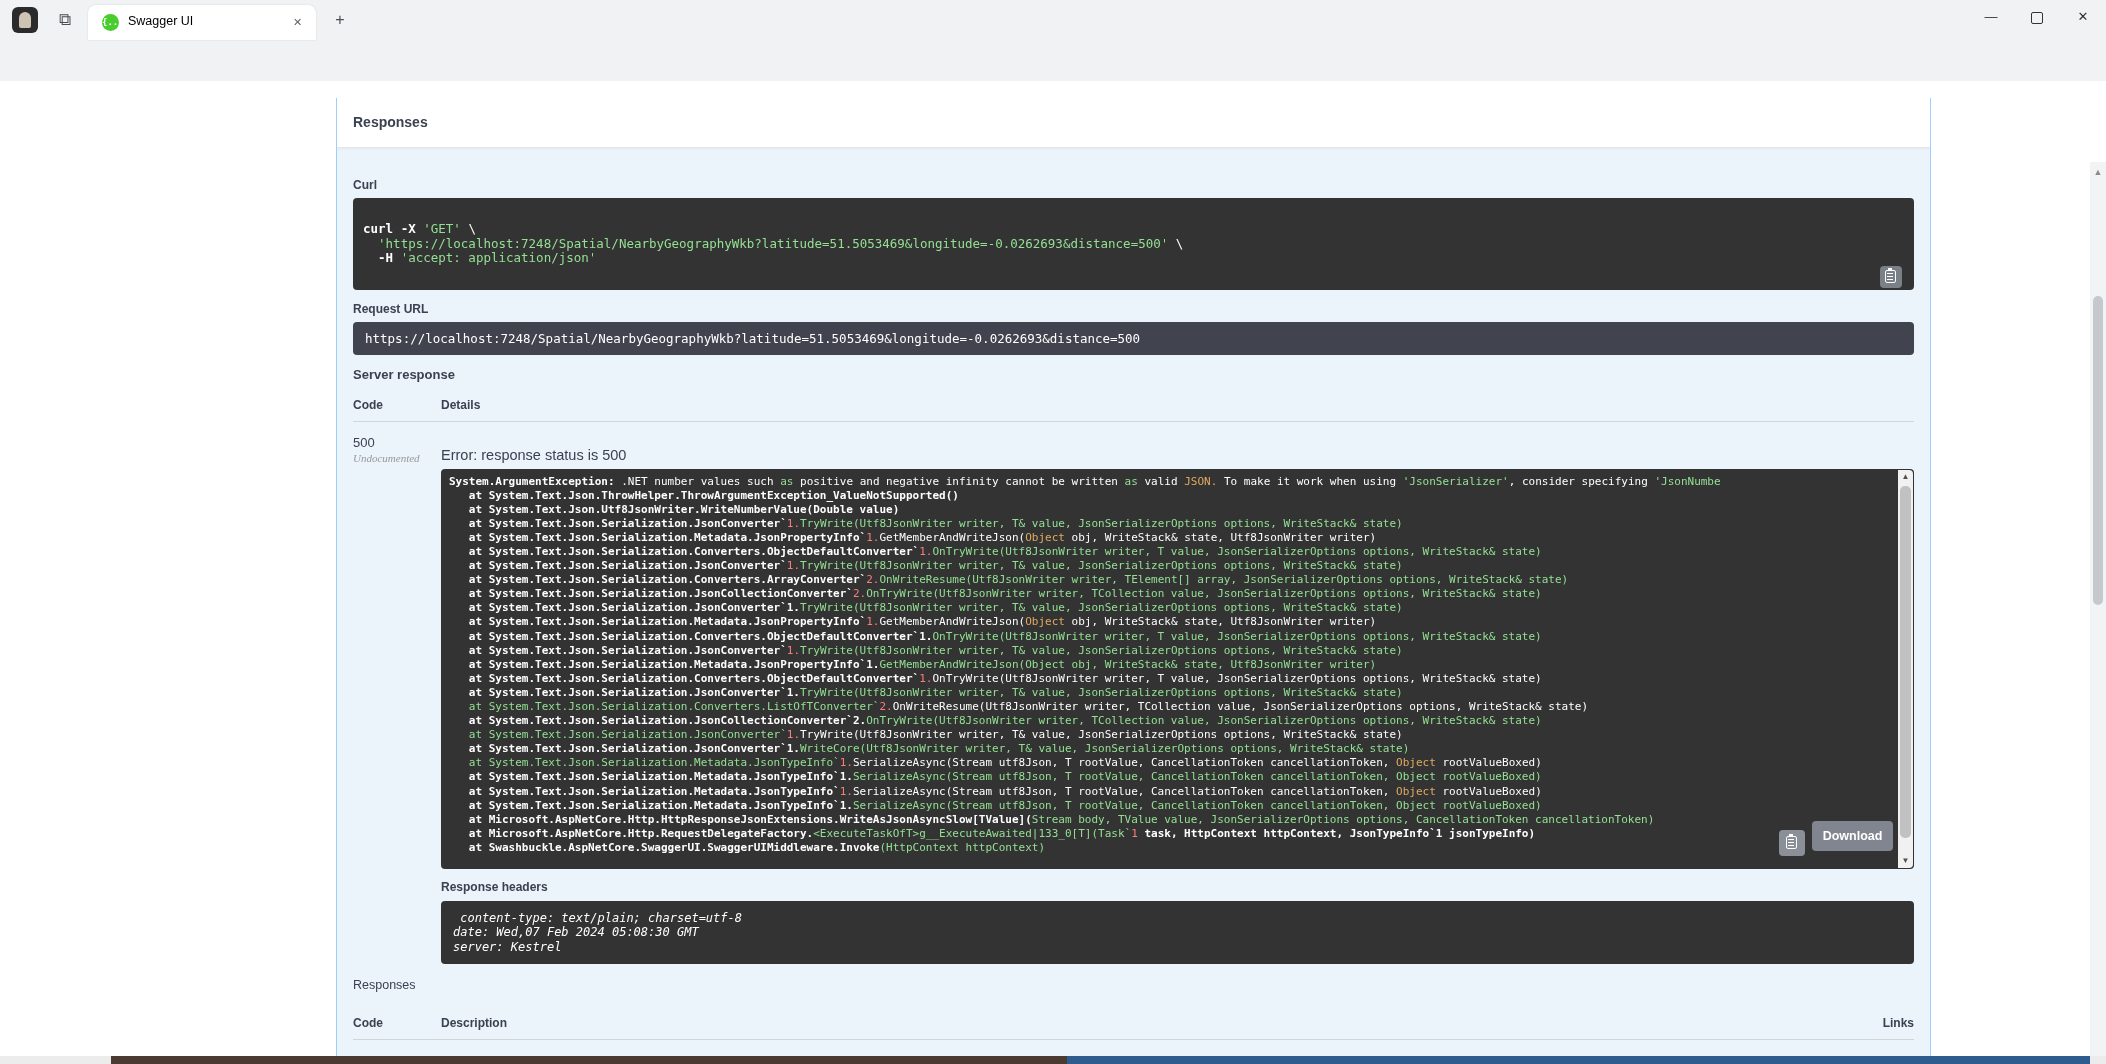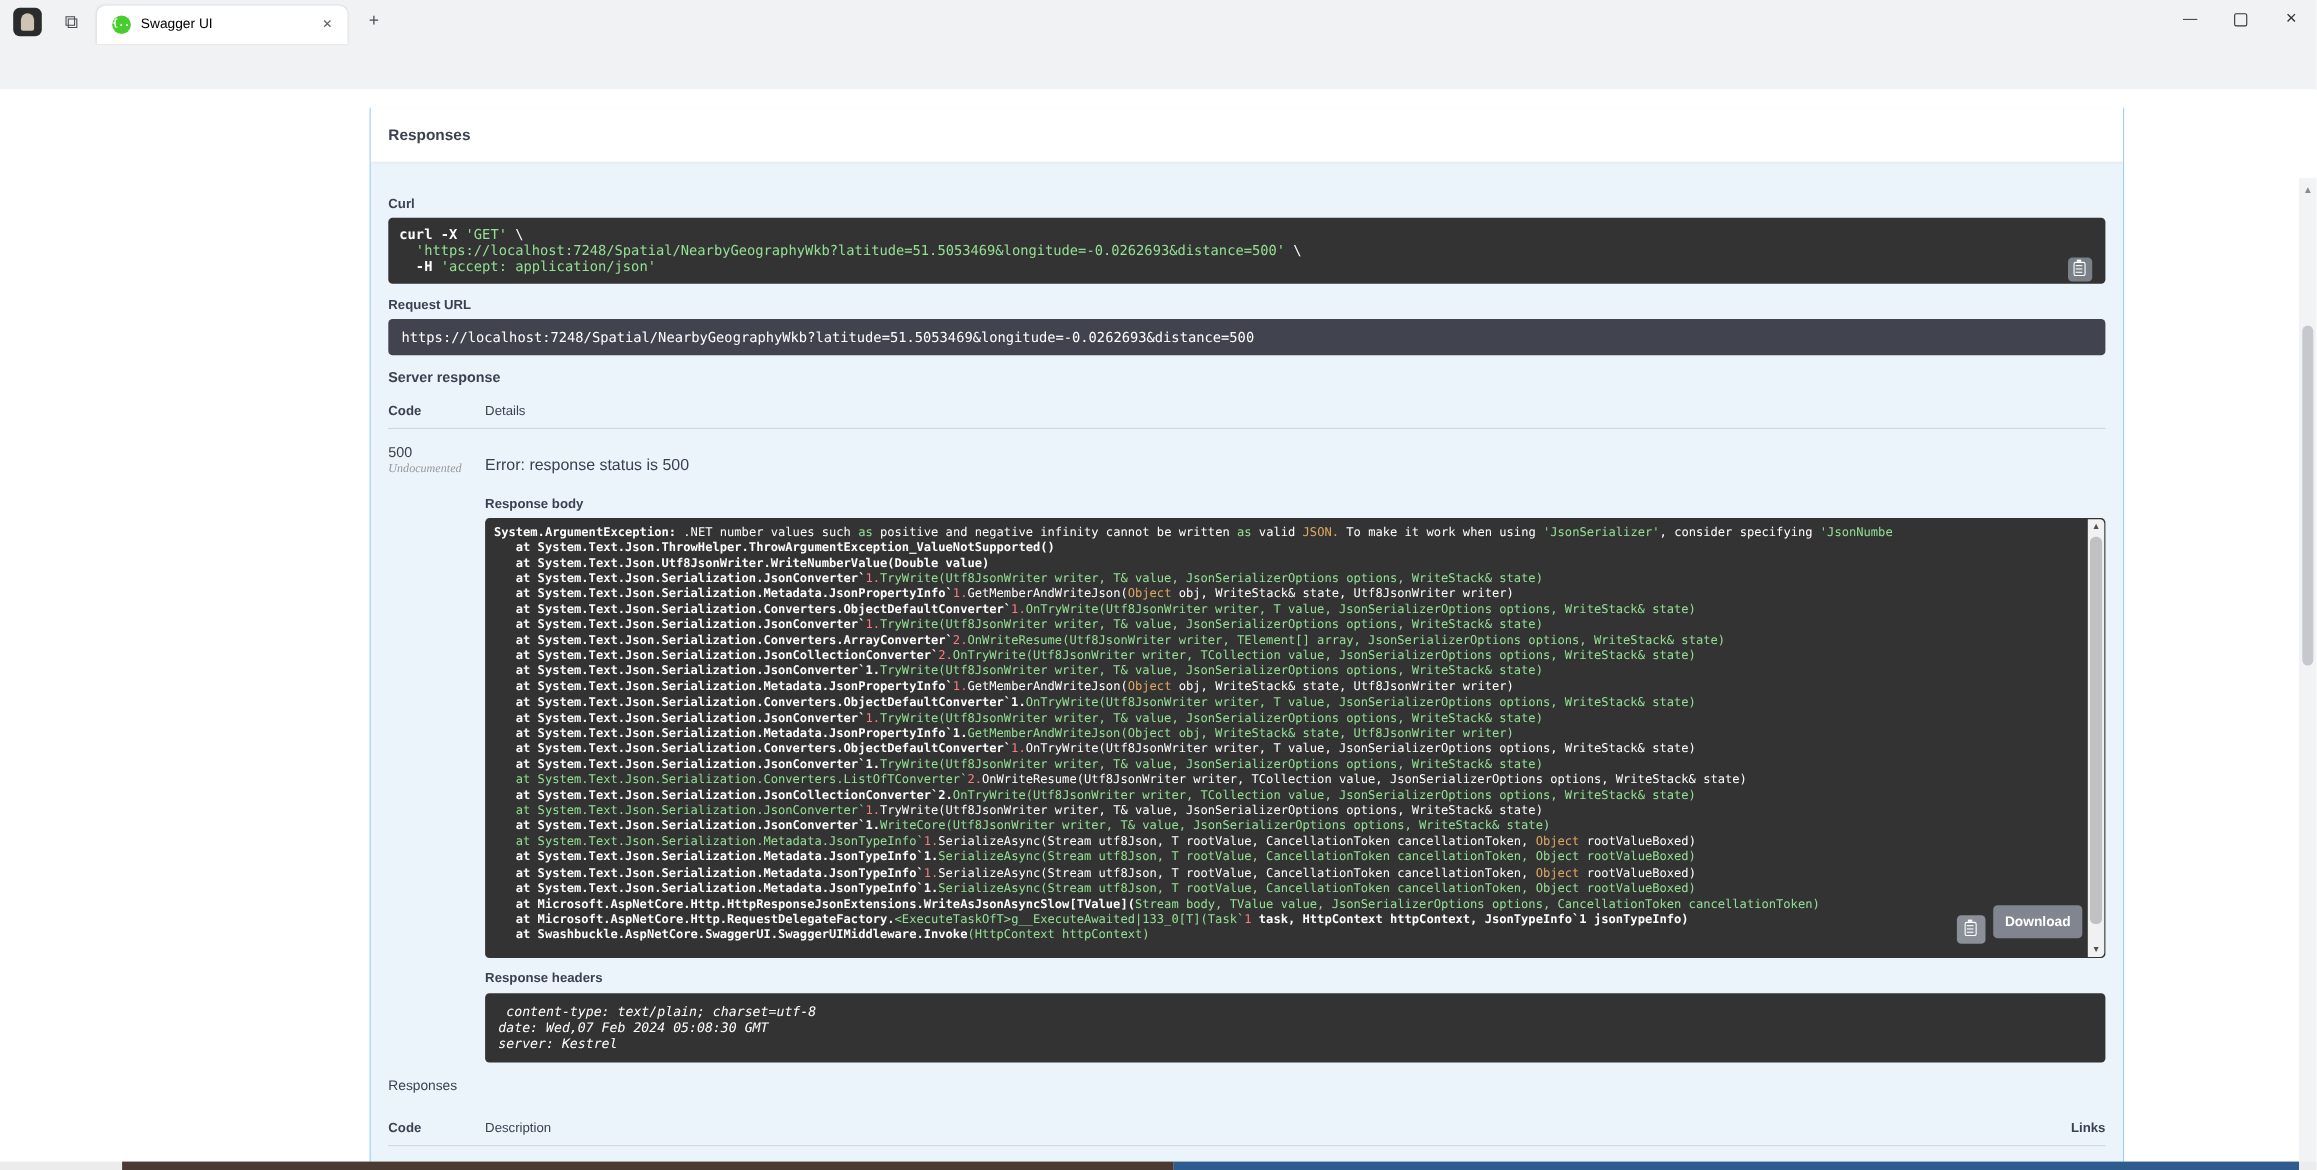--- a/index.html
+++ b/index.html
@@ -43,31 +43,31 @@
 
   
   .content{position:absolute;top:81px;left:0;width:2106px;height:983px;background:#fff;}
   .opblock{position:absolute;left:336px;top:0;width:1595px;height:983px;border:1px solid rgba(97,175,254,.55);border-top:none;box-sizing:border-box;background:#ebf3fb;overflow:hidden;margin-top:17px;}
   .section-header{background:#fff;height:49px;border-bottom:1px solid #e8e8e8;box-shadow:0 1px 2px rgba(0,0,0,.05);}
   .section-title{padding:16px 0 0 16px;font-size:14px;font-weight:bold;color:#3b4151;}
   .opbody{padding:30px 16px 0 16px;color:#3b4151;}
   .lbl{font-size:12px;font-weight:bold;color:#3b4151;}
   .codeblock{background:#333333;border-radius:4px;color:#fff;font-family:"DejaVu Sans Mono","Liberation Mono",monospace;}
   .curl-wrap{position:relative;margin-top:6px;}
-  .curl-block{padding:8px 10px;font-size:12.5px;line-height:14.5px;white-space:pre;overflow:hidden;}
+  .curl-block{padding:24px 10px;font-size:12.5px;line-height:14.5px;white-space:pre;overflow:hidden;}
   .copy-btn{position:absolute;right:12px;bottom:2px;width:22px;height:22px;background:#7a8087;border-radius:4px;}
   .clip{position:absolute;left:5px;top:4px;width:11px;height:13px;border:1.3px solid #fff;border-radius:2px;box-sizing:border-box;}
   .clip:before{content:"";position:absolute;left:2px;top:-3px;width:4px;height:2px;background:#fff;}
   .clip:after{content:"";position:absolute;left:1px;top:2px;width:6px;height:1.2px;background:#fff;box-shadow:0 3px 0 #fff,0 6px 0 #fff;}
   .requrl-block{margin-top:6px;padding:9px 12px;font-size:12.5px;background:#41444e;border-radius:4px;white-space:pre;overflow:hidden;color:#fff;font-family:"DejaVu Sans Mono","Liberation Mono",monospace;}
   .subtitle{margin-top:12px;font-size:13px;font-weight:bold;color:#3b4151;}
   .resp-table{margin-top:16px;}
   .resp-head{display:flex;font-size:12px;color:#3b4151;}
   .resp-head .c1{width:88px;font-weight:bold;}
-  .resp-head .c2{flex:1;font-weight:400;}
+  .resp-head .c2{flex:1;font-weight:700;}
   .resp-head .c3{width:60px;text-align:right;font-weight:bold;}
   .hline{margin-top:9px;border-bottom:1px solid #d0d5da;}
   .resp-row{display:flex;padding-top:13px;}
   .resp-row .c1{width:88px;font-size:13px;}
   .resp-row .c2{flex:1;}
   .resp-row .c3{width:70px;text-align:right;font-size:12.5px;font-style:italic;color:#3b4151;padding-top:1px;}
   .undoc{font-size:11px;font-style:italic;color:#999;font-family:Liberation Serif, serif;margin-top:2px;}
   .err-text{font-size:14.5px;color:#3b4151;margin-top:12px;}
   .rb-label{margin-top:20px;}
   .rb-wrap{position:relative;margin-top:6px;}
@@ -178,21 +178,20 @@
           </div>
           <div class="hline"></div>
           <div class="resp-row">
             <div class="c1">
               <div>500</div>
               <div class="undoc">Undocumented</div>
             </div>
             <div class="c2">
               <div class="err-text">Error: response status is 500</div>
 
-              <div class="lbl rb-label">Response body</div>
               <div class="rb-wrap">
                 <div class="codeblock rb-block">
                     <div class="code-line"><span class="tk-b">System.ArgumentException:</span><span class="tk-w"> .NET number values such </span><span class="tk-g">as</span><span class="tk-w"> positive and negative infinity cannot be written </span><span class="tk-g">as</span><span class="tk-w"> valid </span><span class="tk-o">JSON.</span><span class="tk-w"> To make it work when using </span><span class="tk-g">'JsonSerializer'</span><span class="tk-w">, consider specifying </span><span class="tk-g">'JsonNumbe</span></div>
                     <div class="code-line"><span class="tk-b">   at System.Text.Json.ThrowHelper.ThrowArgumentException_ValueNotSupported()</span></div>
                     <div class="code-line"><span class="tk-b">   at System.Text.Json.Utf8JsonWriter.WriteNumberValue(Double value)</span></div>
                     <div class="code-line"><span class="tk-b">   at System.Text.Json.Serialization.JsonConverter`</span><span class="tk-r">1.</span><span class="tk-g">TryWrite(Utf8JsonWriter writer, T&amp; value, JsonSerializerOptions options, WriteStack&amp; state)</span></div>
                     <div class="code-line"><span class="tk-b">   at System.Text.Json.Serialization.Metadata.JsonPropertyInfo`</span><span class="tk-r">1.</span><span class="tk-w">GetMemberAndWriteJson(</span><span class="tk-o">Object</span><span class="tk-w"> obj, WriteStack&amp; state, Utf8JsonWriter writer)</span></div>
                     <div class="code-line"><span class="tk-b">   at System.Text.Json.Serialization.Converters.ObjectDefaultConverter`</span><span class="tk-r">1.</span><span class="tk-g">OnTryWrite(Utf8JsonWriter writer, T value, JsonSerializerOptions options, WriteStack&amp; state)</span></div>
                     <div class="code-line"><span class="tk-b">   at System.Text.Json.Serialization.JsonConverter`</span><span class="tk-r">1.</span><span class="tk-g">TryWrite(Utf8JsonWriter writer, T&amp; value, JsonSerializerOptions options, WriteStack&amp; state)</span></div>
                     <div class="code-line"><span class="tk-b">   at System.Text.Json.Serialization.Converters.ArrayConverter`</span><span class="tk-r">2.</span><span class="tk-g">OnWriteResume(Utf8JsonWriter writer, TElement[] array, JsonSerializerOptions options, WriteStack&amp; state)</span></div>

